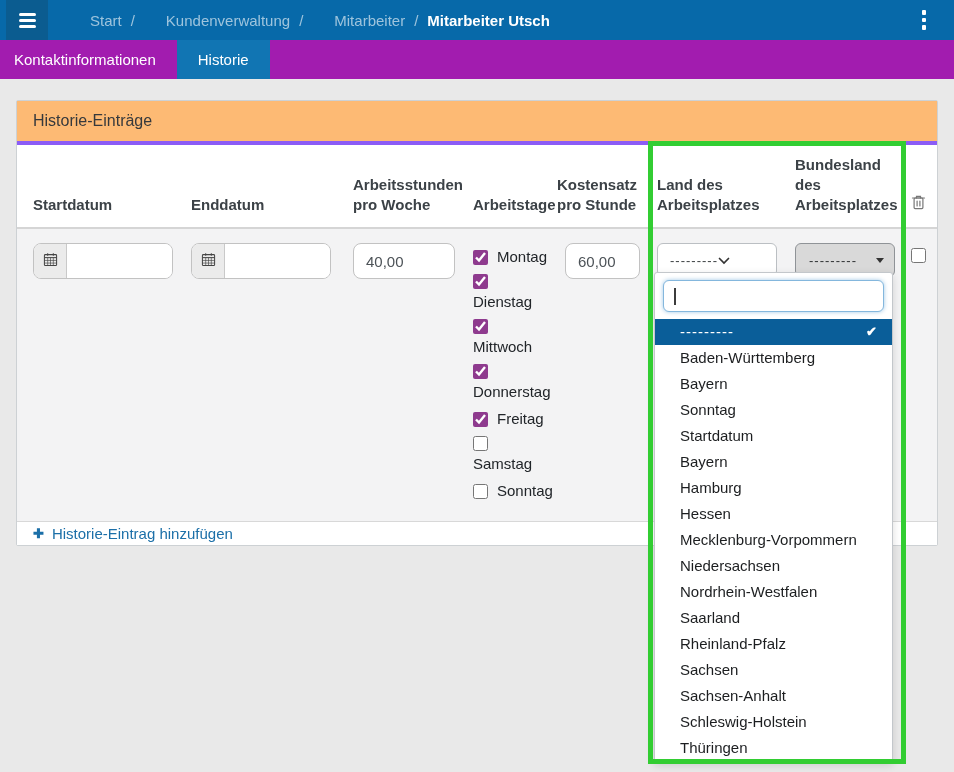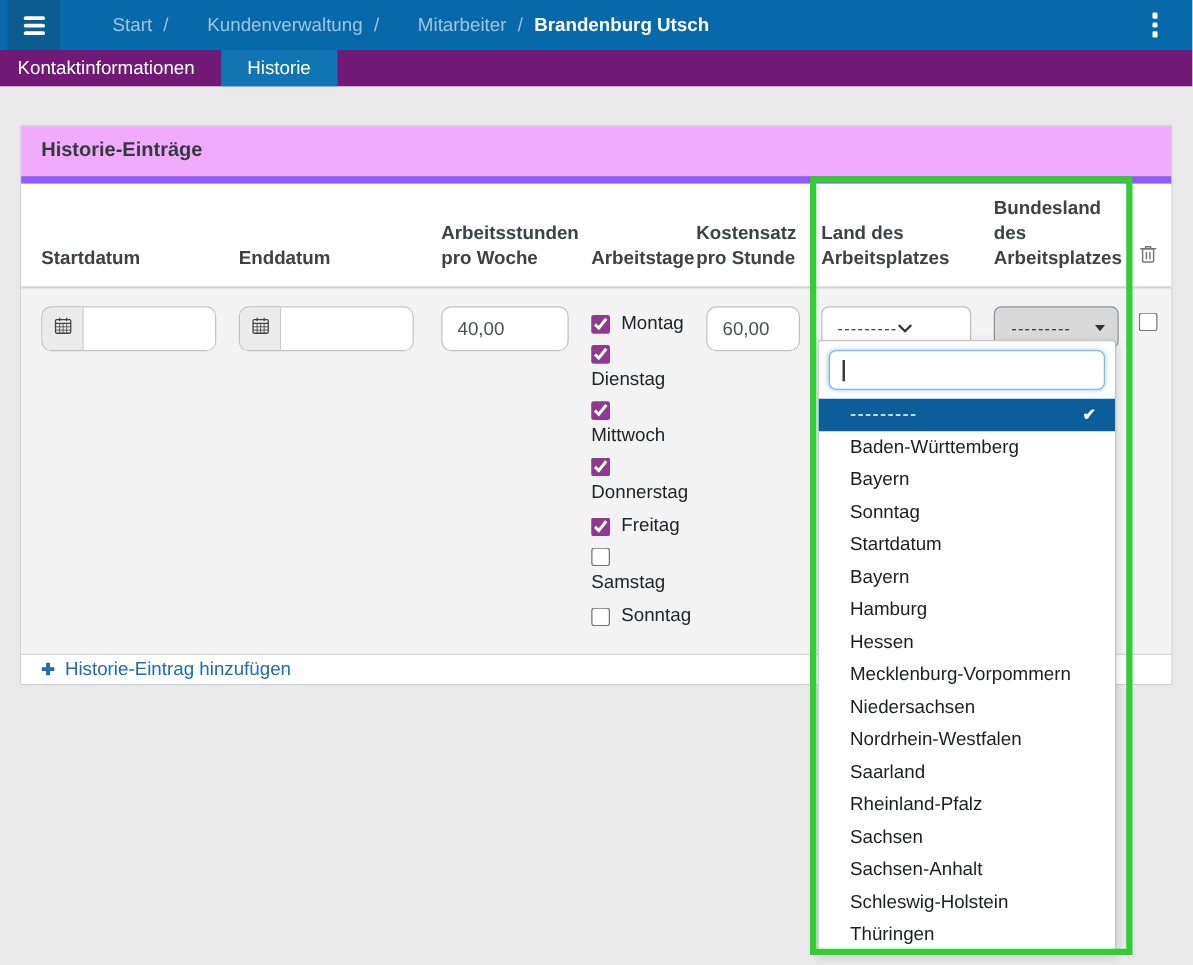--- a/index.html
+++ b/index.html
@@ -15,29 +15,29 @@
   .hamburger-btn { width:42px; height:40px; margin-left:6px; background:#0b5c90;
     display:flex; flex-direction:column; justify-content:center; align-items:center; gap:3px; cursor:pointer; }
   .hamburger-btn i { display:block; width:17px; height:3px; background:#fff; border-radius:1.5px; }
   .breadcrumb { margin-left:20px; display:flex; align-items:center; gap:9px; font-size:15px; }
   .breadcrumb a { color:#9ec4dd; text-decoration:none;margin-left:22px; }
   .breadcrumb .sep { color:#9ec4dd; }
   .breadcrumb .current { color:#ffffff; font-weight:600; }
   .kebab { margin-left:auto; margin-right:28px; display:flex; flex-direction:column; gap:3px; cursor:pointer; }
   .kebab i { width:4.5px; height:4.5px; background:#fff; border-radius:1px; display:block; }
   
-  .tabbar { height:29px; background:#701a75; display:flex;text-align:center; }
+  .tabbar { height:39px; background:#a21caf; display:flex;text-align:center; }
   .tab { display:flex; align-items:center; padding:0 21px; color:#fff; font-size:15px; cursor:pointer; }
   .tab.active { background:#1175b3; }
   .tab:first-child { padding-left:14px; }
   
   .panel { position:absolute; left:16px; top:100px; width:922px; background:#fff;
     border:1px solid #cdd1d4; border-radius:2px; }
-  .panel-heading { background:#f0abfc; border-bottom:6px solid #8b5cf6; padding:11px 16px;
-    font-size:16px; font-weight:700; color:#36393c; }
+  .panel-heading { background:#fdba74; border-bottom:4px solid #8b5cf6; padding:11px 16px;
+    font-size:16px; font-weight:400; color:#36393c; }
   .grid-row { display:grid; grid-template-columns:158px 162px 120px 84px 100px 138px 116px 1fr;
     padding-left:16px; }
   .thead { align-items:end; min-height:80px; border-bottom:2px solid #d5d5d5; background:#fff; }
   .th { font-size:15px; font-weight:700; color:#3c4247; line-height:20px; padding:10px 14px 12px 0; }
   .th.icon-th { padding-right:0; }
   .tbody-row { background:#f3f3f4; min-height:293px; border-bottom:1px solid #d8d8d8; }
   .cell { padding-top:14px; }
   
   .input-group { display:flex; width:140px; height:36px; border:1px solid #c2c2c2;
     border-radius:8px; overflow:hidden; background:#fff; }
@@ -97,21 +97,21 @@
       <i></i>
       <i></i>
   </div>
   <nav class="breadcrumb">
     <a href="#">Start</a>
     <span class="sep">/</span>
     <a href="#">Kundenverwaltung</a>
     <span class="sep">/</span>
     <a href="#">Mitarbeiter</a>
     <span class="sep">/</span>
-    <span class="current">Brandenburg Utsch</span>
+    <span class="current">Mitarbeiter Utsch</span>
   </nav>
   <div class="kebab">
       <i></i>
       <i></i>
       <i></i>
     </div>
 </header>
 
 <nav class="tabbar">
   <div class="tab">Kontaktinformationen</div>

